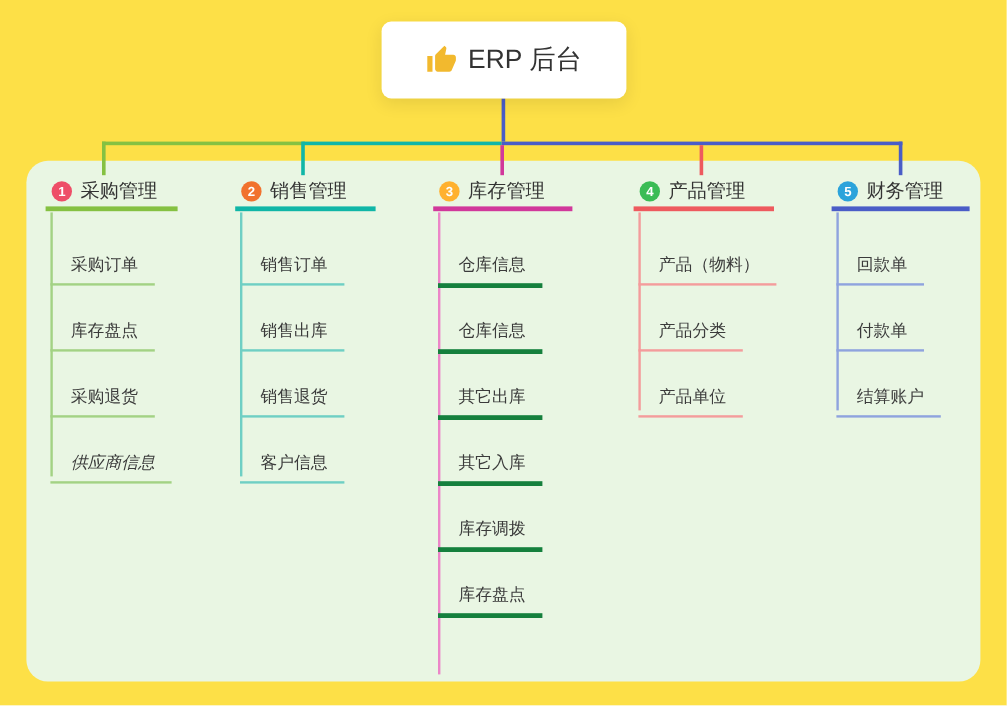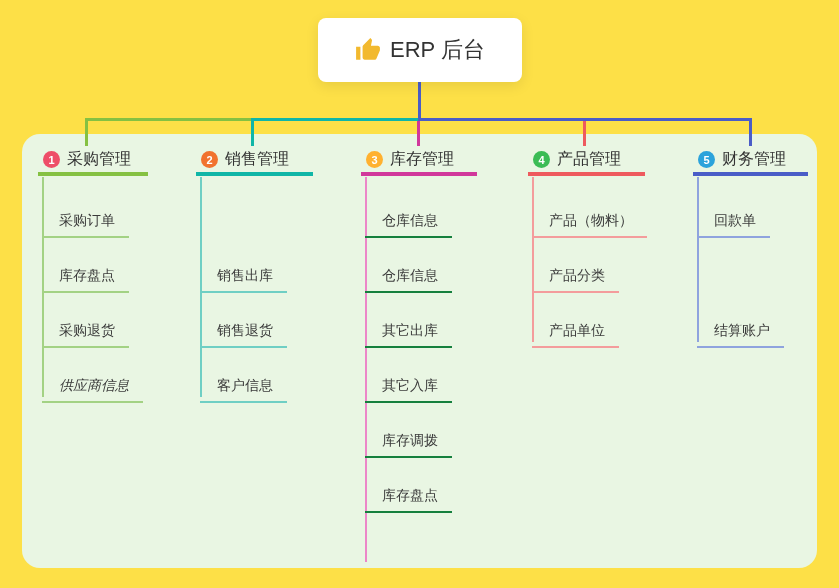--- a/index.html
+++ b/index.html
@@ -38,21 +38,21 @@
          display:flex;align-items:center;justify-content:center;flex:0 0 17px;}
 
   .trunk{position:absolute;width:2px;top:177px;}
   .t1{background:#a3d284;} .t2{background:#6fcfc4;} .t3{background:#ec86c8;}
   .t4{background:#f49c9c;} .t5{background:#8fa3de;}
 
   .item{position:absolute;height:28px;display:inline-flex;align-items:flex-end;
         padding:0 14px 6px 17px;box-sizing:content-box;font-size:14px;color:#3b3b3b;
         white-space:nowrap;}
   .i1{border-bottom:2px solid #a3d284;} .i2{border-bottom:2px solid #6fcfc4;}
-  .i3{border-bottom:2px solid #15803d;} .i4{border-bottom:2px solid #f49c9c;}
+  .i3{border-bottom:4px solid #15803d;} .i4{border-bottom:2px solid #f49c9c;}
   .i5{border-bottom:2px solid #8fa3de;}
 </style>
 </head>
 <body>
 
 <div class="canvas">
 
   <div class="panel"></div>
 
   <div class="line v3 c-blue" style="left:418px;top:82px;height:36px;"></div>
@@ -82,20 +82,21 @@
   <div class="item i1" style="left:42px;top:202px;">采购订单</div>
   <div class="item i1" style="left:42px;top:257px;">库存盘点</div>
   <div class="item i1" style="left:42px;top:312px;">采购退货</div>
   <div class="item i1" style="left:42px;top:367px;font-style:italic;">供应商信息</div>
 
   <div class="branch-head b2 head-b2" style="left:196px;width:117px;">
     <span class="badge">2</span>
     <span>销售管理</span>
   </div>
   <div class="trunk t2" style="left:200px;height:220px;"></div>
+  <div class="item i2" style="left:200px;top:202px;">销售订单</div>
   <div class="item i2" style="left:200px;top:257px;">销售出库</div>
   <div class="item i2" style="left:200px;top:312px;">销售退货</div>
   <div class="item i2" style="left:200px;top:367px;">客户信息</div>
 
   <div class="branch-head b3 head-b3" style="left:361px;width:116px;">
     <span class="badge">3</span>
     <span>库存管理</span>
   </div>
   <div class="trunk t3" style="left:365px;height:385px;"></div>
   <div class="item i3" style="left:365px;top:202px;">仓库信息</div>
@@ -113,15 +114,16 @@
   <div class="item i4" style="left:532px;top:202px;">产品（物料）</div>
   <div class="item i4" style="left:532px;top:257px;">产品分类</div>
   <div class="item i4" style="left:532px;top:312px;">产品单位</div>
 
   <div class="branch-head b5 head-b5" style="left:693px;width:115px;">
     <span class="badge">5</span>
     <span>财务管理</span>
   </div>
   <div class="trunk t5" style="left:697px;height:165px;"></div>
   <div class="item i5" style="left:697px;top:202px;">回款单</div>
+  <div class="item i5" style="left:697px;top:257px;">付款单</div>
   <div class="item i5" style="left:697px;top:312px;">结算账户</div>
 
 </div>
 
 </body></html>

